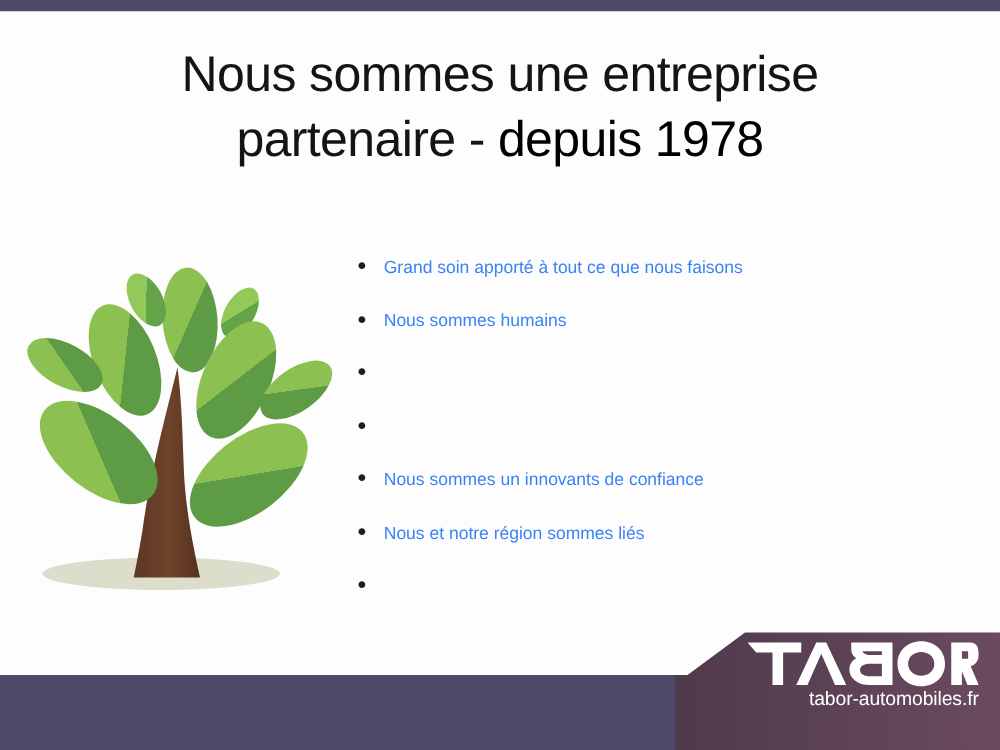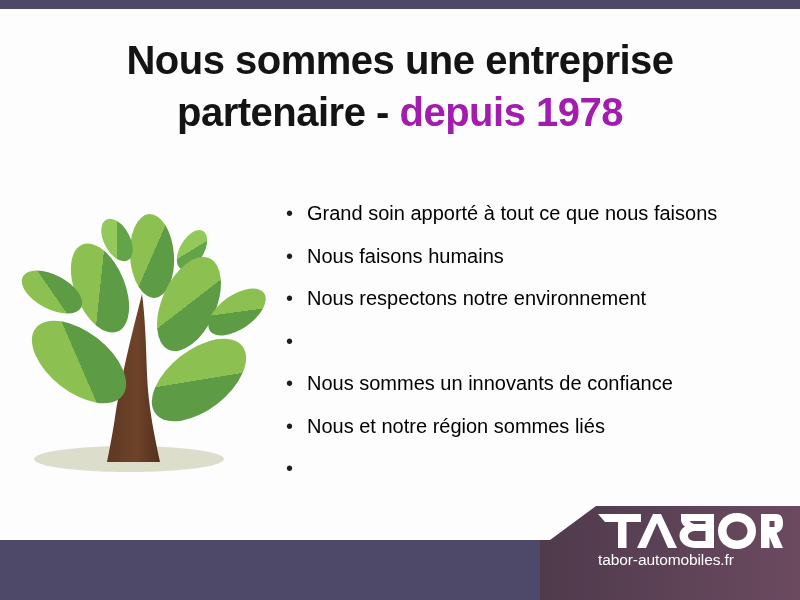--- a/index.html
+++ b/index.html
@@ -32,27 +32,27 @@
   }
 
   
   #headline {
     position: absolute;
     left: 0;
     top: 34px;
     width: 800px;
     text-align: center;
     font-size: 40px;
-    font-weight: bold;
+    font-weight: normal;
     line-height: 52px;
     letter-spacing: -0.5px;
     color: #141414;
   }
   #headline .accent {
-    color: #a21caf;
+    color: #000000;
   }
   #headline .dash {
     color: #141414;
   }
   .hl-line2 {
     display: block;
   }
 
   
   #tree-art {
@@ -77,22 +77,22 @@
     line-height: 42.5px;
   }
   .bullet-dot {
     width: 21px;
     flex: 0 0 21px;
     font-size: 20px;
     color: #1d1d1d;
     text-align: left;
   }
   .bullet-text {
-    font-size: 20px;
-    color: #000000;
+    font-size: 14px;
+    color: #3b82f6;
     white-space: nowrap;
   }
 
   
   #footer-bar {
     position: absolute;
     left: 0;
     top: 540px;
     width: 800px;
     height: 60px;
@@ -106,21 +106,21 @@
     height: 96px;
   }
   #footer-panel svg {
     display: block;
   }
   #logo-block {
     position: absolute;
     left: 598px;
     top: 512px;
     width: 185px;
-    text-align: left;
+    text-align: right;
   }
   #logo-wordmark {
     display: block;
     height: 38px;
   }
   #logo-url {
     display: block;
     margin-top: 1px;
     font-size: 15.5px;
     color: #ffffff;
@@ -192,25 +192,24 @@
     </svg>
   </div>
 
   <div id="bullets">
     <div class="bullet-row">
       <span class="bullet-dot">•</span>
       <span class="bullet-text">Grand soin apporté à tout ce que nous faisons</span>
     </div>
     <div class="bullet-row">
       <span class="bullet-dot">•</span>
-      <span class="bullet-text">Nous faisons humains</span>
-    </div>
-    <div class="bullet-row">
-      <span class="bullet-dot">•</span>
-      <span class="bullet-text">Nous respectons notre environnement</span>
+      <span class="bullet-text">Nous sommes humains</span>
+    </div>
+    <div class="bullet-row">
+      <span class="bullet-dot">•</span>
     </div>
     <div class="bullet-row">
       <span class="bullet-dot">•</span>
     </div>
     <div class="bullet-row">
       <span class="bullet-dot">•</span>
       <span class="bullet-text">Nous sommes un innovants de confiance</span>
     </div>
     <div class="bullet-row">
       <span class="bullet-dot">•</span>

